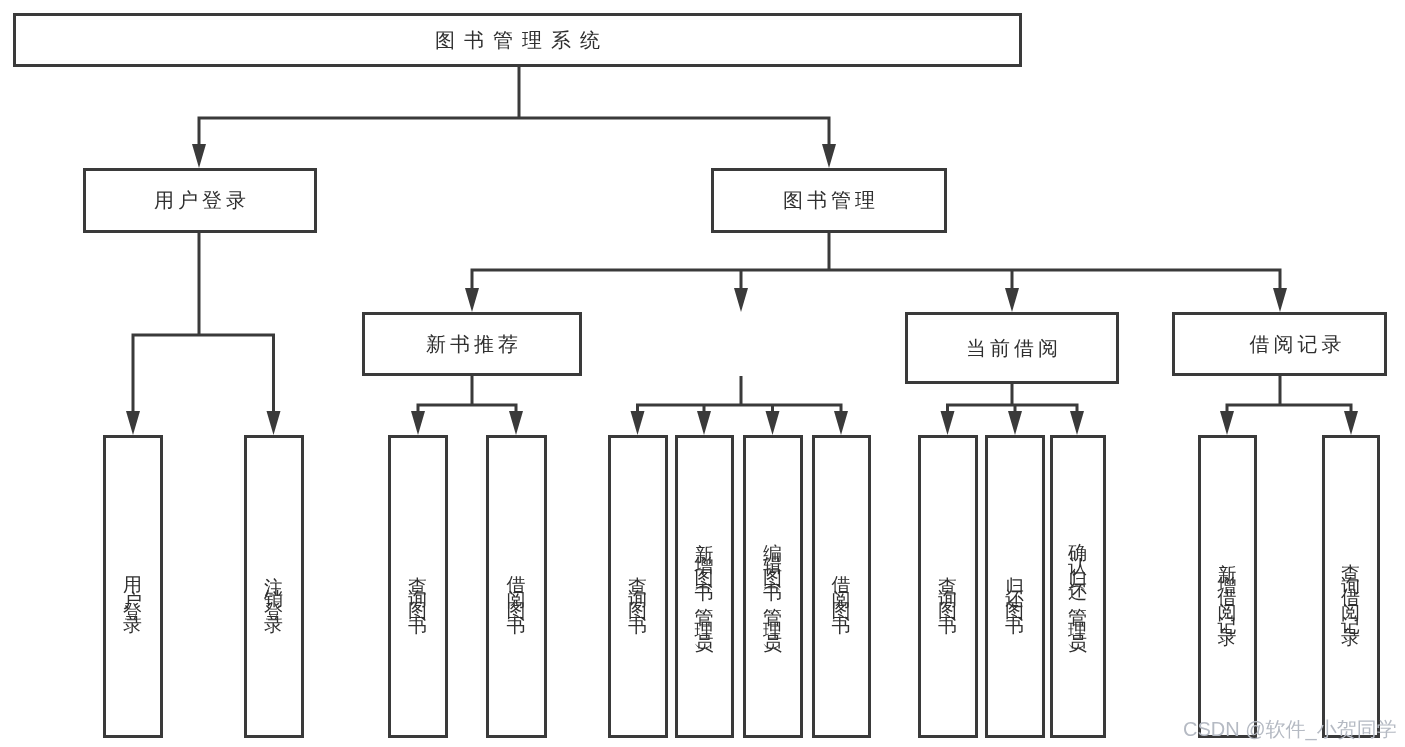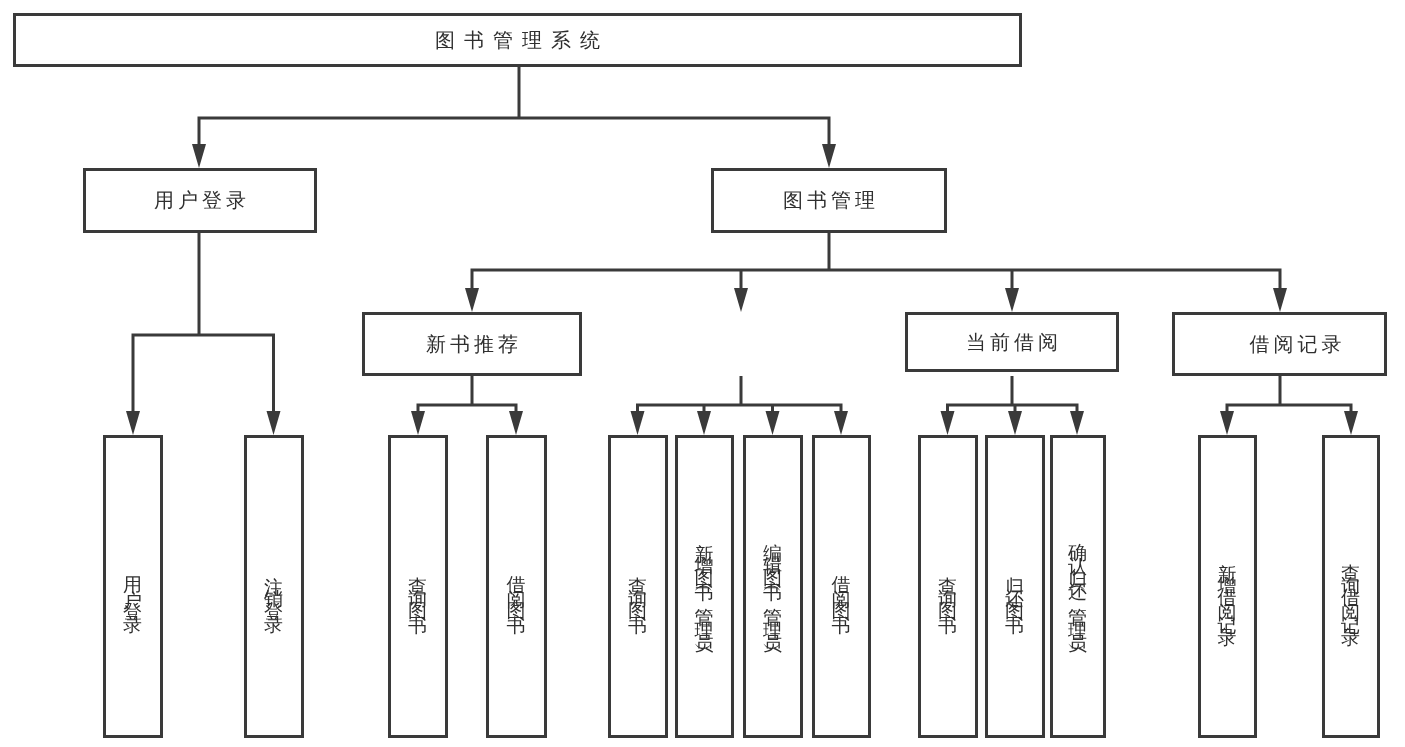--- a/index.html
+++ b/index.html
@@ -89,21 +89,21 @@
   <div class="box" style="left:83px;top:168px;width:234px;height:65px;">
     <span class="hlabel">用户登录</span>
   </div>
   <div class="box" style="left:711px;top:168px;width:236px;height:65px;">
     <span class="hlabel">图书管理</span>
   </div>
 
   <div class="box" style="left:362px;top:312px;width:220px;height:64px;">
     <span class="hlabel">新书推荐</span>
   </div>
-  <div class="box" style="left:905px;top:312px;width:214px;height:60px;">
+  <div class="box" style="left:905px;top:312px;width:214px;height:72px;">
     <span class="hlabel">当前借阅</span>
   </div>
   <div class="box" style="left:1172px;top:312px;width:215px;height:64px;padding-left:32px;">
     <span class="hlabel">借阅记录</span>
   </div>
 
   <div class="box" style="left:103px;top:435px;width:60px;height:303px;">
     <span class="vlabel">用户登录</span>
   </div>
   <div class="box" style="left:244px;top:435px;width:60px;height:303px;">
@@ -136,13 +136,14 @@
   <div class="box" style="left:1050px;top:435px;width:56px;height:303px;">
     <span class="vlabel">确认归还（管理员）</span>
   </div>
   <div class="box" style="left:1198px;top:435px;width:59px;height:303px;">
     <span class="vlabel">新增借阅记录</span>
   </div>
   <div class="box" style="left:1322px;top:435px;width:58px;height:303px;">
     <span class="vlabel">查询借阅记录</span>
   </div>
 
+  <div id="watermark">CSDN @软件_小贺同学</div>
 </div>
 
 </body></html>

